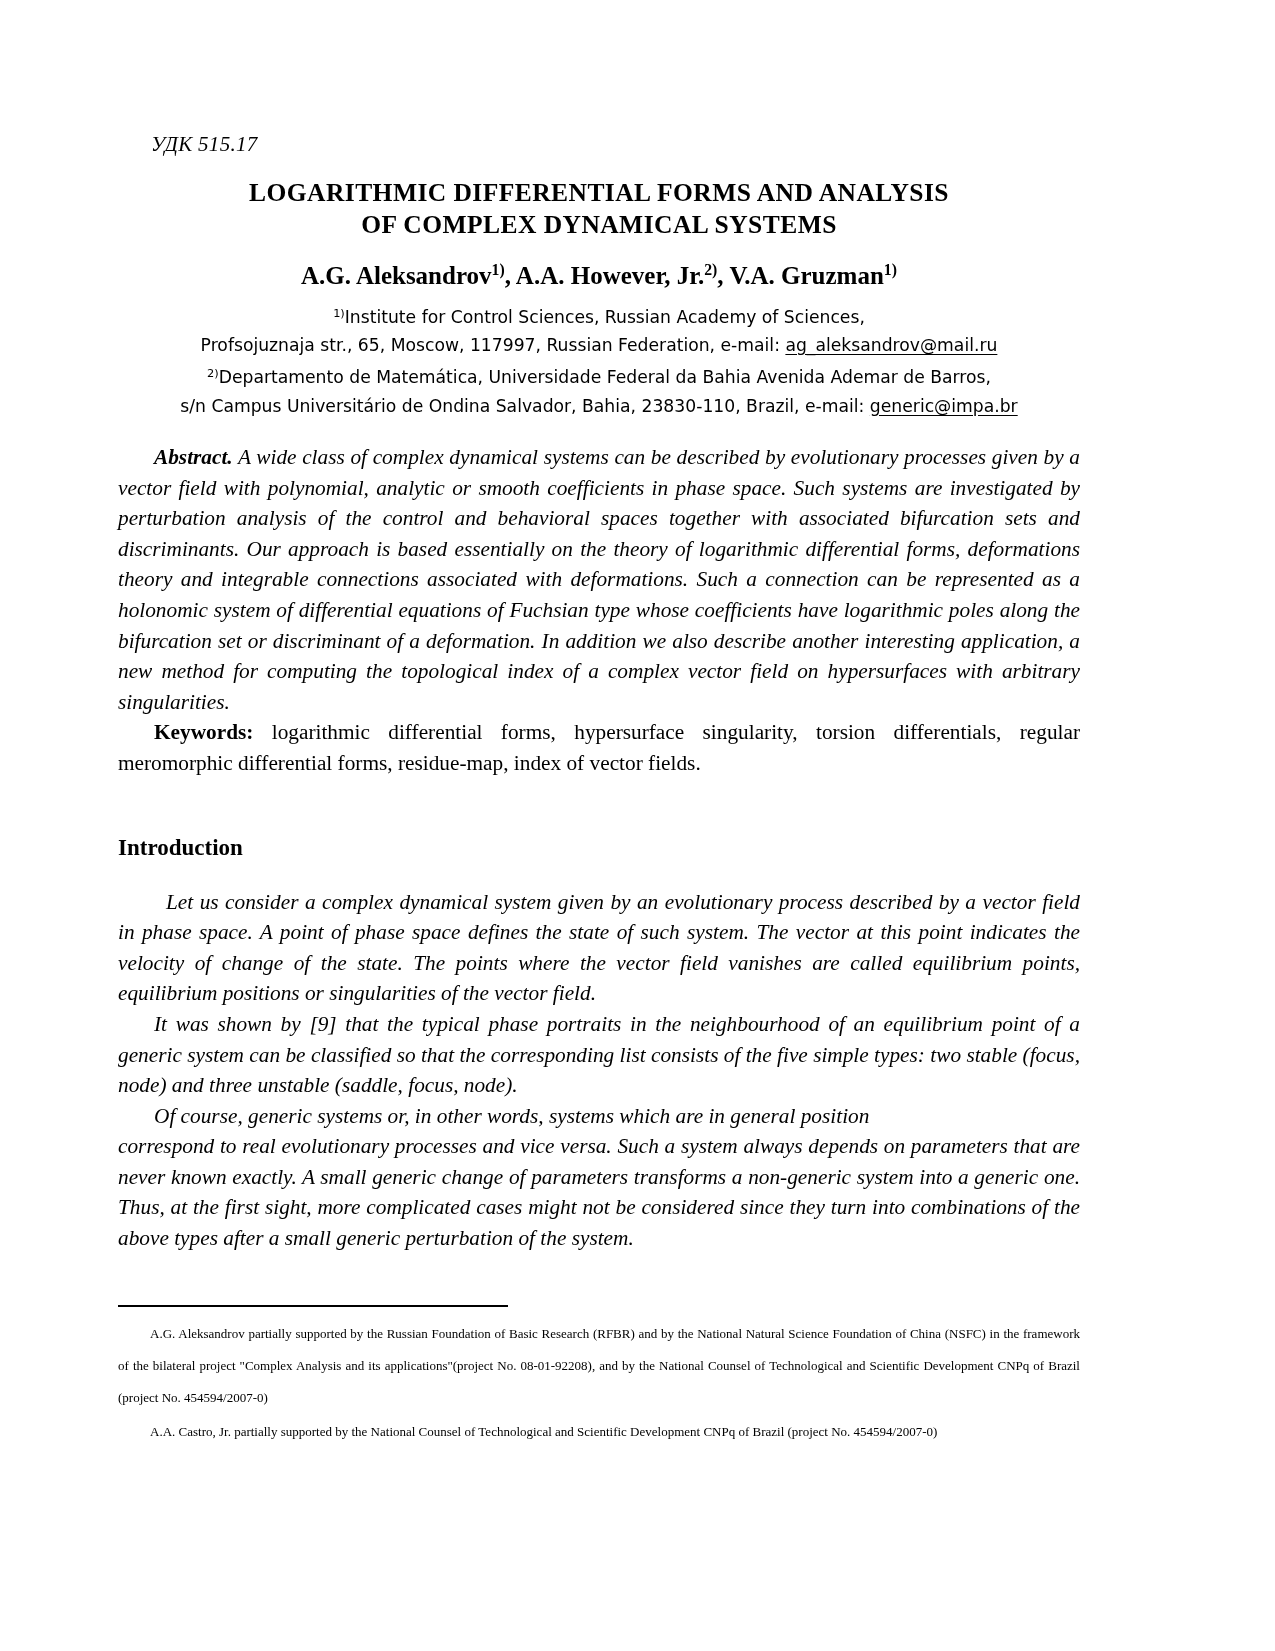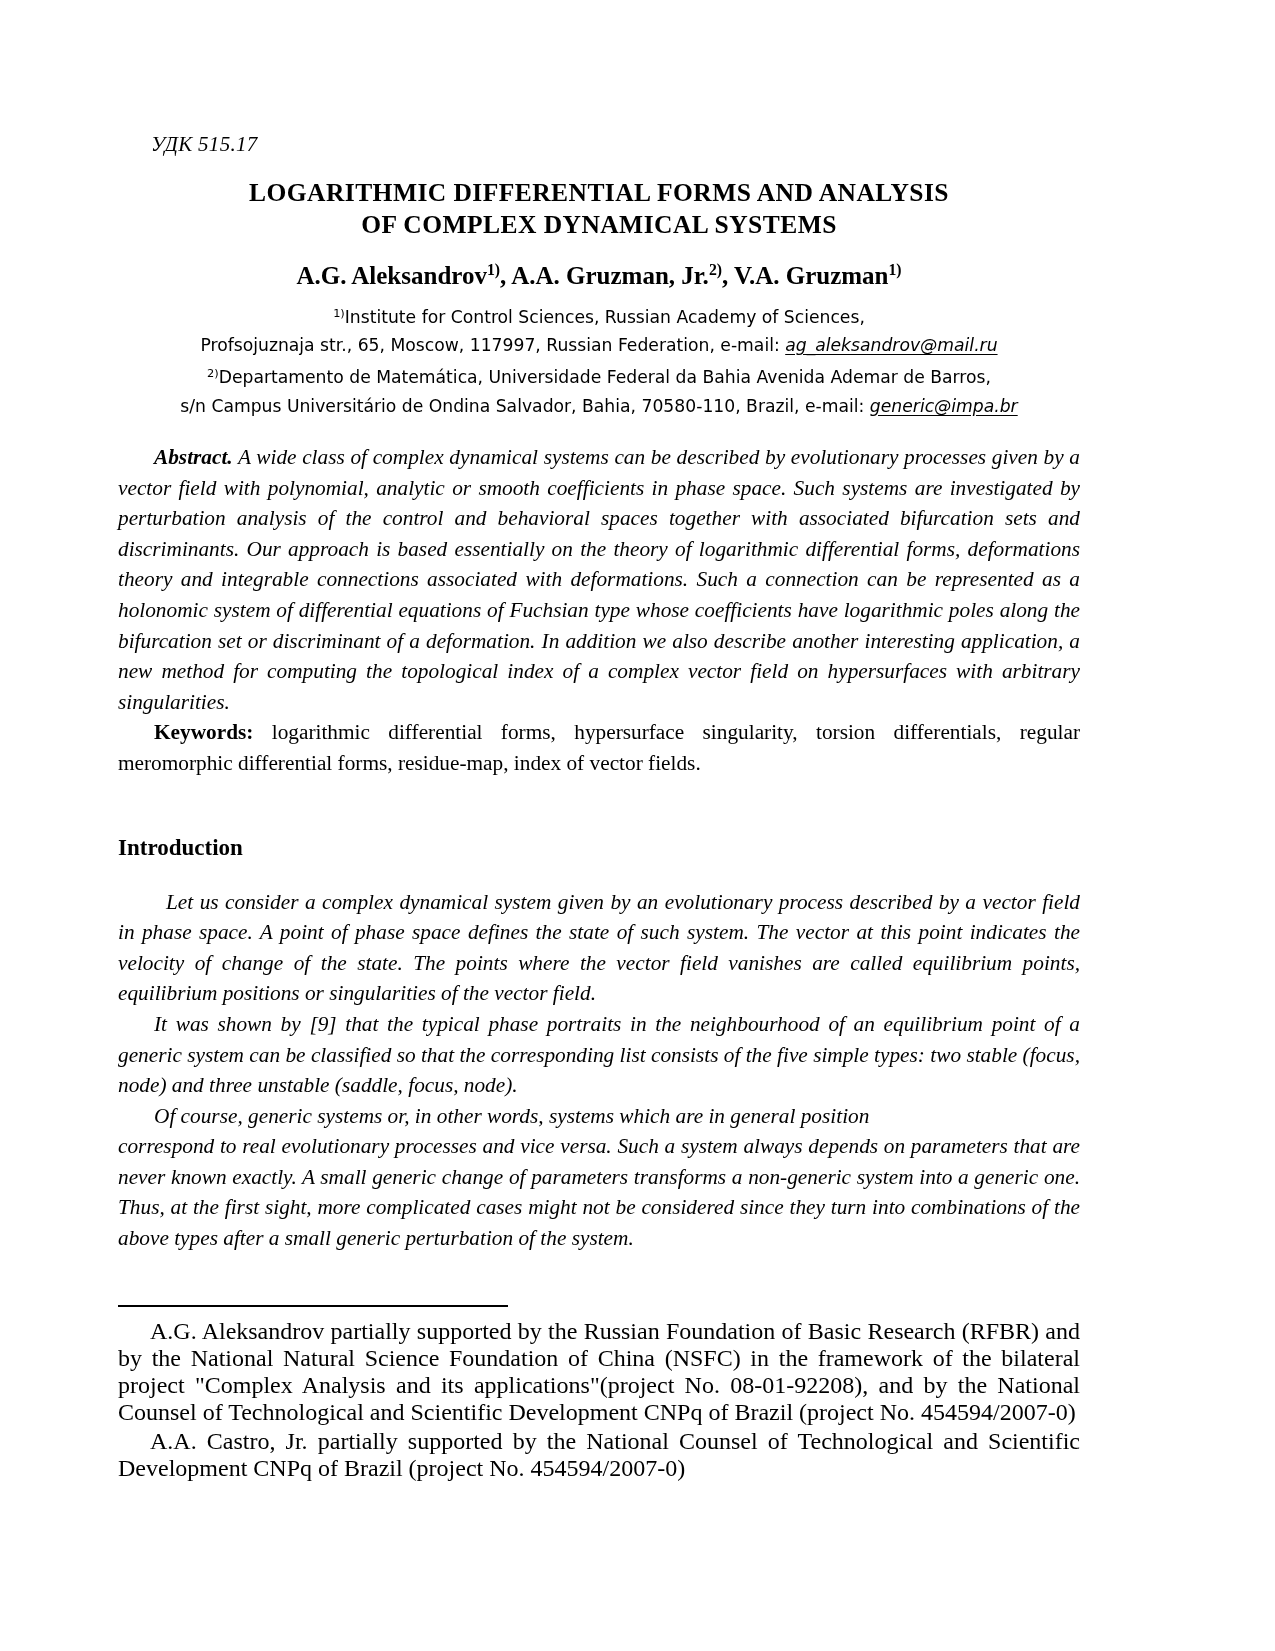--- a/index.html
+++ b/index.html
@@ -71,21 +71,21 @@
     font-size: 17.2px;
     line-height: 28.5px;
     text-align: center;
     margin: 6px 0 0 0;
   }
   .affil-line { display: block; white-space: nowrap; }
   .affils sup {
     font-size: 0.66em;
     vertical-align: 0.5em;
   }
-  .email { text-decoration: underline; text-underline-offset: 3px; font-style: italic; }
+  .email { text-decoration: underline; text-underline-offset: 3px; }
 
   
   .abstract, .bodypar {
     font-family: "Liberation Serif", serif;
     font-size: 21.3px;
     line-height: 30.6px;
     text-align: justify;
     text-justify: inter-word;
     margin: 0;
     font-style: italic;
@@ -125,50 +125,50 @@
     width: 962px;
   }
   .fn-rule {
     width: 390px;
     height: 0;
     border-top: 2.2px solid #000;
     margin: 0 0 11px 0;
   }
   .footnote {
     font-family: "Liberation Serif", serif;
-    font-size: 24px;
-    line-height: 27px;
+    font-size: 13px;
+    line-height: 32px;
     text-align: justify;
     text-indent: 32px;
     margin: 0 0 2px 0;
   }
 </style>
 </head>
 <body>
 
 <div class="page">
 
   <div class="content">
 
     <div class="udc">УДК 515.17</div>
 
     <h1 class="title">
       <span class="title-line">LOGARITHMIC DIFFERENTIAL FORMS AND ANALYSIS</span>
       <span class="title-line">OF COMPLEX DYNAMICAL SYSTEMS</span>
     </h1>
 
     <div class="authors">
-      <span>A.G. Aleksandrov</span><sup>1)</sup><span>, </span><span>A.A. Gruzman, Jr.</span><sup>2)</sup><span>, </span><span>V.A. Gruzman</span><sup>1)</sup>
+      <span>A.G. Aleksandrov</span><sup>1)</sup><span>, </span><span>A.A. However, Jr.</span><sup>2)</sup><span>, </span><span>V.A. Gruzman</span><sup>1)</sup>
     </div>
 
     <div class="affils">
       <span class="affil-line"><sup>1)</sup><span>Institute for Control Sciences, Russian Academy of Sciences,</span></span>
       <span class="affil-line"><span>Profsojuznaja str., 65, Moscow, 117997, Russian Federation, e-mail: </span><span class="email">ag_aleksandrov@mail.ru</span></span>
       <span class="affil-line"><sup>2)</sup><span>Departamento de Matemática, Universidade Federal da Bahia Avenida Ademar de Barros,</span></span>
-      <span class="affil-line"><span>s/n Campus Universitário de Ondina Salvador, Bahia, 70580-110, Brazil, e-mail: </span><span class="email">generic@impa.br</span></span>
+      <span class="affil-line"><span>s/n Campus Universitário de Ondina Salvador, Bahia, 23830-110, Brazil, e-mail: </span><span class="email">generic@impa.br</span></span>
     </div>
 
     <p class="abstract"><span class="lead">Abstract.</span><span> A wide class of complex dynamical systems can be described by evolutionary processes given by a vector field with polynomial, analytic or smooth coefficients in phase space. Such systems are investigated by perturbation analysis of the control and behavioral spaces together with associated bifurcation sets and discriminants. Our approach is based essentially on the theory of logarithmic differential forms, deformations theory and integrable connections associated with deformations. Such a connection can be represented as a holonomic system of differential equations of Fuchsian type whose coefficients have logarithmic poles along the bifurcation set or discriminant of a deformation. In addition we also describe another interesting application, a new method for computing the topological index of a complex vector field on hypersurfaces with arbitrary singularities.</span></p>
 
     <p class="keywords"><span class="lead">Keywords:</span><span> logarithmic differential forms, hypersurface singularity, torsion differentials, regular meromorphic differential forms, residue-map, index of vector fields.</span></p>
 
     <h2 class="section-heading">Introduction</h2>
 
     <p class="bodypar first">Let us consider a complex dynamical system given by an evolutionary process described by a vector field in phase space. A point of phase space defines the state of such system. The vector at this point indicates the velocity of change of the state. The points where the vector field vanishes are called equilibrium points, equilibrium positions or singularities of the vector field.</p>
     <p class="bodypar">It was shown by [9] that the typical phase portraits in the neighbourhood of an equilibrium point of a generic system can be classified so that the corresponding list consists of the five simple types: two stable (focus, node) and three unstable (saddle, focus, node).</p>

